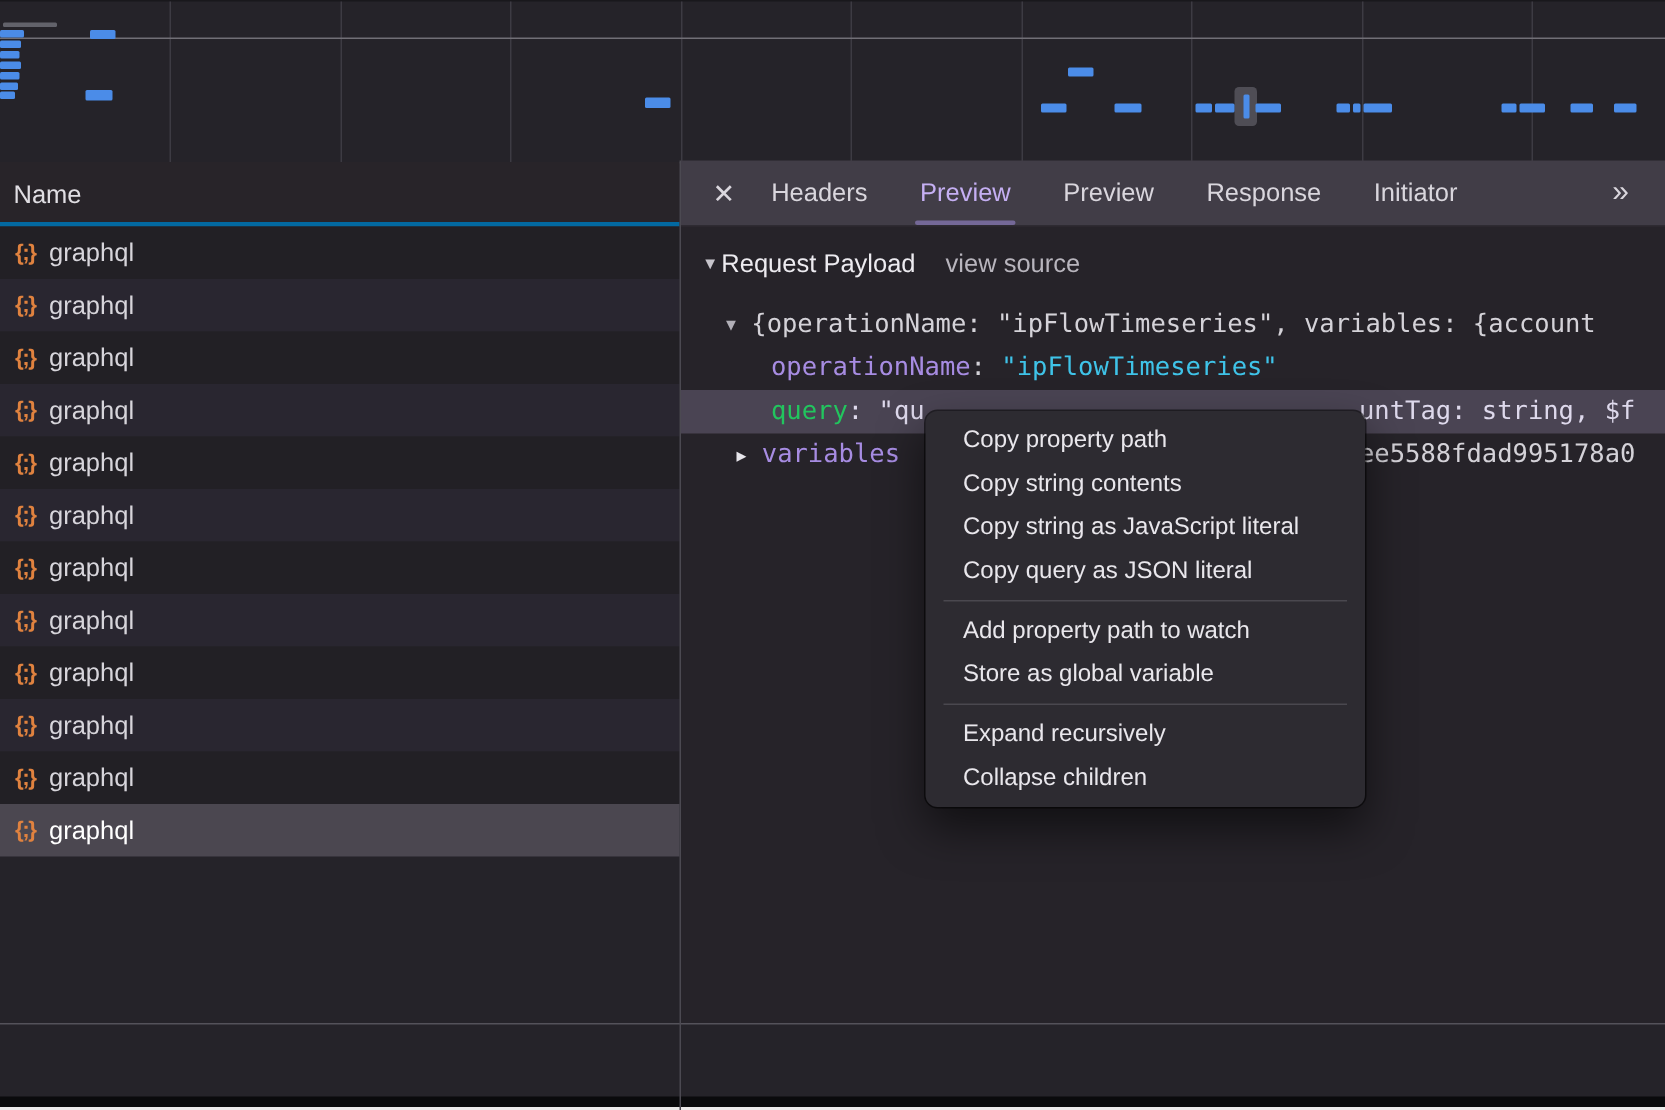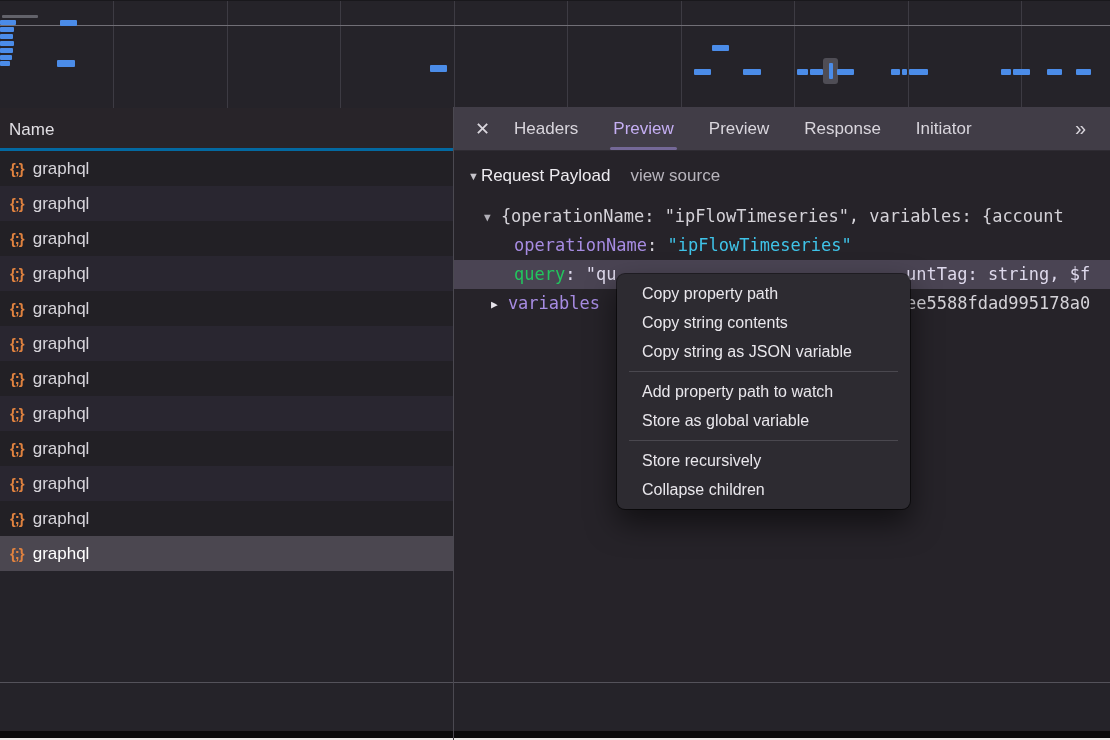--- a/index.html
+++ b/index.html
@@ -193,22 +193,23 @@
       </div>
   </div>
 
   <div class="h-divider"></div>
   <div class="bottom-black"></div>
   <div class="bottom-white"></div>
 
   <div class="ctx-menu" id="ctxmenu">
       <div class="ctx-item">Copy property path</div>
       <div class="ctx-item">Copy string contents</div>
-      <div class="ctx-item">Copy string as JSON variable</div>
+      <div class="ctx-item">Copy string as JavaScript literal</div>
+      <div class="ctx-item">Copy query as JSON literal</div>
       <div class="ctx-divider"></div>
       <div class="ctx-item">Add property path to watch</div>
       <div class="ctx-item">Store as global variable</div>
       <div class="ctx-divider"></div>
-      <div class="ctx-item">Store recursively</div>
+      <div class="ctx-item">Expand recursively</div>
       <div class="ctx-item">Collapse children</div>
     </div>
 
 </div>
 
 </body></html>

